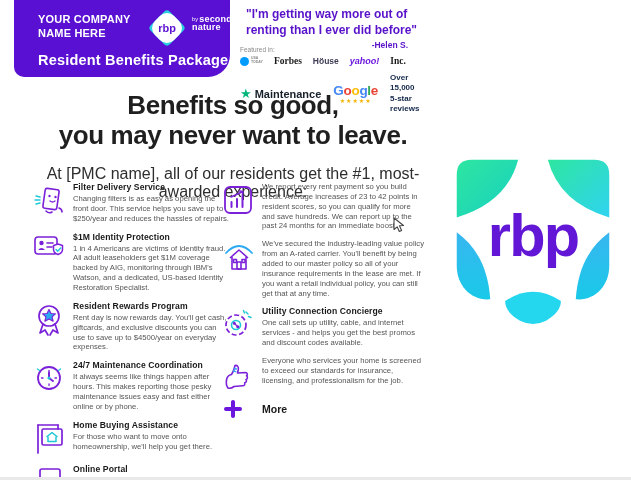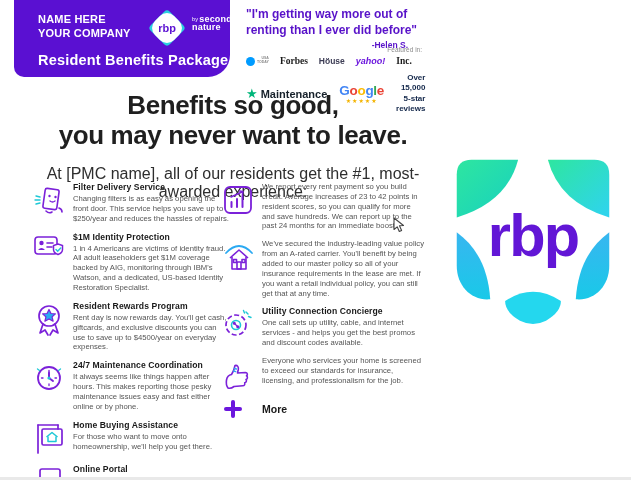--- a/index.html
+++ b/index.html
@@ -40,21 +40,21 @@
     position: absolute; left: 24px; top: 52px;
     font-size: 14.5px; font-weight: 800; letter-spacing: .2px;
   }
 
   
   .testimonial { position: absolute; left: 246px; top: 7px; width: 176px; }
   .quote { font-size: 12px; font-weight: 700; color: #5812c9; line-height: 1.3; }
   .attribution { text-align: right; font-size: 8.5px; font-weight: 700; color: #5812c9; margin-top: 2px; padding-right: 14px; }
 
   
-  .featured { position: absolute; left: 246px; top: 46px; width: 176px; text-align: right; }
+  .featured { position: absolute; left: 240px; top: 46px; width: 176px; }
   .featured-label { font-size: 6.5px; color: #8a8a8a; }
   .press-row { display: flex; align-items: center; gap: 11px; margin-top: 3px; }
   .usatoday { display: flex; align-items: center; gap: 2px; }
   .usatoday .dot { width: 9px; height: 9px; border-radius: 50%; background: #009bff; }
   .usatoday .ut-txt { font-size: 3.5px; color: #8a8a8a; line-height: 1.1; font-weight: 700; }
   .press-forbes { font-family: "Liberation Serif", serif; font-weight: 700; font-size: 9.5px; color: #1a1a1a; }
   .press-house { font-weight: 800; font-size: 8.5px; color: #3d3d55; }
   .press-yahoo { font-weight: 800; font-style: italic; font-size: 9px; color: #6b16dd; }
   .press-inc { font-family: "Liberation Serif", serif; font-weight: 700; font-size: 9.5px; color: #1a1a1a; }
   .reviews-row { display: flex; align-items: center; gap: 12px; margin-top: 7px; }
@@ -96,22 +96,22 @@
   
   .bottom-strip { position: absolute; left: 0; bottom: 0; width: 631px; height: 3px; background: #e9e9e9; }
 
   .icn { display: block; }
 </style>
 </head>
 <body>
 
 <div class="header-badge">
   <div class="company-name">
+    <div>YOUR COMPANY</div>
     <div>NAME HERE</div>
-    <div>YOUR COMPANY</div>
   </div>
   <div class="rbp-mini">
     <svg width="40" height="40" viewBox="0 0 40 40">
       <g transform="rotate(45 20 20)">
         <rect x="6.5" y="6.5" width="27" height="27" rx="4" fill="#29cfe0"></rect>
         <rect x="6.5" y="6.5" width="27" height="27" rx="10" fill="#ffffff"></rect>
       </g>
     </svg>
     <span class="rbp-mini-text">rbp</span>
   </div>

